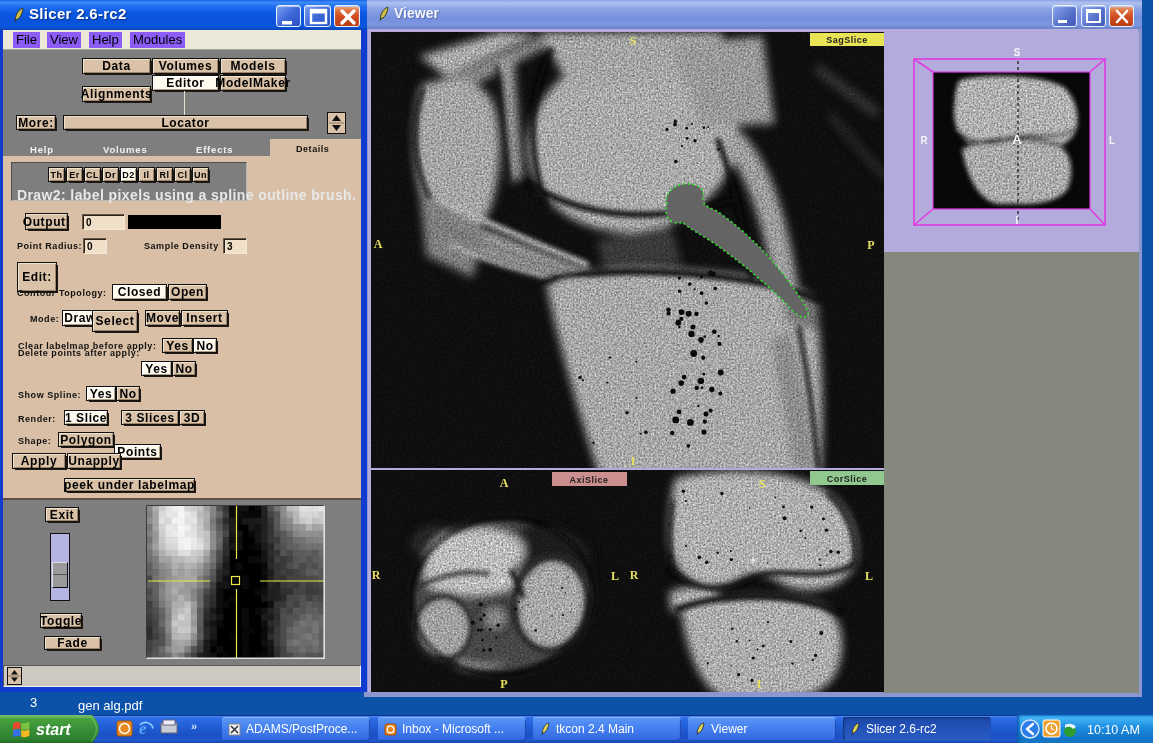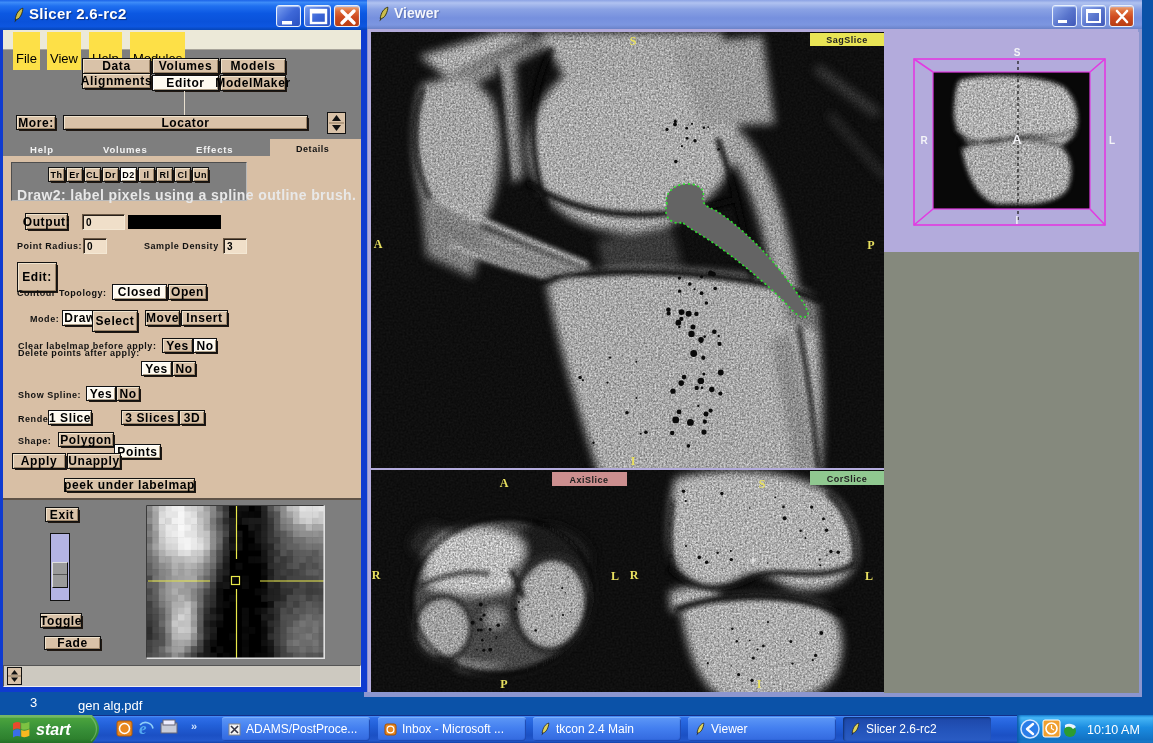--- a/index.html
+++ b/index.html
@@ -15,21 +15,21 @@
 .tbar2{left:364px;top:0;width:778px;height:29px;
  background:linear-gradient(180deg,#8ba2e4 0%,#b0c2f0 10%,#8aa2e4 32%,#7690de 62%,#7c96e0 86%,#6a82c8 100%);}
 .tbar2 .ttl{position:absolute;left:30px;top:5px;font-weight:bold;font-size:14px;color:#f4f6fc;text-shadow:1px 1px 1px #5a6fb0}
 .wbtn{position:absolute;top:5px;width:25px;height:22px;border-radius:3px;border:1px solid #e8f0fc;
  background:linear-gradient(135deg,#7ba0f0 0%,#3e68d8 50%,#2850c0 100%);box-shadow:inset 0 1px 1px #b8ccf8}
 .wbtn.inb{background:linear-gradient(135deg,#8ea8ea 0%,#5874cc 55%,#4058b8 100%)}
 .wbtn.cls{background:linear-gradient(180deg,#edab7e 0%,#dd6a37 28%,#cf4b20 55%,#b83d12 100%)}
 .wbtn svg{position:absolute;left:0;top:0}
 
 .menubar{left:3px;top:30px;width:358px;height:20px;background:#ece9d8;border-bottom:1px solid #a8a49a}
-.menubar span{position:absolute;top:2px;height:16px;padding:19px 3px;background:#fde047;color:#000;font-size:13px}
+.menubar span{position:absolute;top:2px;height:16px;padding:0 3px;background:#8b5cf6;color:#000;font-size:13px}
 
 .tkb{position:absolute;background:#d9c2a8;border:1px solid #111;color:#000;
  font-weight:bold;font-size:9px;letter-spacing:.6px;text-align:center;
  box-shadow:inset 1px 1px 0 #f0e3cd,inset -1px -1px 0 #9c8468,2px 2px 0 -1px #201812;
  display:flex;align-items:center;justify-content:center;white-space:nowrap}
 .tkb.on{background:#fefaf0;box-shadow:inset 1px 1px 0 #fff,inset -1px -1px 0 #b0a088,2px 2px 0 -1px #201812}
 .tkb.big{font-size:12px;letter-spacing:.6px}
 .lbl{position:absolute;color:#111;font-weight:bold;font-size:9px;letter-spacing:.55px;white-space:nowrap}
 .wlbl{position:absolute;color:#f2f2f2;font-weight:bold;font-size:9.5px;letter-spacing:.8px;white-space:nowrap}
 .ent{position:absolute;background:#f0dfc9;border:1px solid;border-color:#6b5844 #f4e8d4 #f4e8d4 #6b5844;
@@ -396,21 +396,21 @@
   </div>
 <div class="abs menubar">
     <span style="left:10px">File</span>
     <span style="left:44px">View</span>
     <span style="left:86px">Help</span>
     <span style="left:127px">Modules</span>
   </div>
 <div class="tkb big" style="left:82px;top:58px;width:69px;height:16px">Data</div>
 <div class="tkb big" style="left:152px;top:58px;width:67px;height:16px">Volumes</div>
 <div class="tkb big" style="left:220px;top:58px;width:66px;height:16px">Models</div>
-<div class="tkb big" style="left:82px;top:73px;width:69px;height:16px">Alignments</div>
+<div class="tkb big" style="left:82px;top:86px;width:69px;height:16px">Alignments</div>
 <div class="tkb big on" style="left:152px;top:75px;width:67px;height:16px">Editor</div>
 <div class="tkb big" style="left:220px;top:75px;width:66px;height:16px">ModelMaker</div>
 <div class="abs" style="left:184px;top:91px;width:1px;height:24px;background:#e8e0d0"></div>
 <div class="tkb big" style="left:16px;top:115px;width:40px;height:15px">More:</div>
 <div class="tkb big" style="left:63px;top:115px;width:245px;height:15px">Locator</div>
 <div class="abs" style="left:327px;top:112px;width:19px;height:22px;background:#d9c2a8;border:1px solid #111">
 <svg width="17" height="20">
       <path d="M8.5 2 L13 8 L4 8 Z" fill="#111"></path>
       <path d="M8.5 18 L13 12 L4 12 Z" fill="#111"></path>
       <line x1="1" y1="10" x2="16" y2="10" stroke="#8a7458"></line>
@@ -451,21 +451,21 @@
 <div class="lbl" style="left:18px;top:341px">Clear labelmap before apply:</div>
 <div class="tkb big" style="left:162px;top:338px;width:31px;height:15px">Yes</div>
 <div class="tkb big on" style="left:193px;top:338px;width:24px;height:15px">No</div>
 <div class="lbl" style="left:18px;top:348px">Delete points after apply:</div>
 <div class="tkb big on" style="left:141px;top:361px;width:31px;height:15px">Yes</div>
 <div class="tkb big" style="left:172px;top:361px;width:24px;height:15px">No</div>
 <div class="lbl" style="left:18px;top:390px">Show Spline:</div>
 <div class="tkb big on" style="left:86px;top:386px;width:30px;height:15px">Yes</div>
 <div class="tkb big" style="left:116px;top:386px;width:24px;height:15px">No</div>
 <div class="lbl" style="left:18px;top:414px">Render:</div>
-<div class="tkb big on" style="left:48px;top:410px;width:44px;height:15px">1 Slice</div>
+<div class="tkb big on" style="left:64px;top:410px;width:44px;height:15px">1 Slice</div>
 <div class="tkb big" style="left:121px;top:410px;width:58px;height:15px">3 Slices</div>
 <div class="tkb big" style="left:179px;top:410px;width:26px;height:15px">3D</div>
 <div class="lbl" style="left:18px;top:436px">Shape:</div>
 <div class="tkb big" style="left:58px;top:432px;width:56px;height:15px">Polygon</div>
 <div class="tkb big on" style="left:114px;top:444px;width:47px;height:15px">Points</div>
 <div class="tkb big" style="left:12px;top:453px;width:54px;height:16px">Apply</div>
 <div class="tkb big" style="left:67px;top:453px;width:54px;height:16px">Unapply</div>
 <div class="tkb big" style="left:64px;top:478px;width:131px;height:14px">peek under labelmap</div>
 <div class="tkb big" style="left:45px;top:507px;width:34px;height:15px">Exit</div>
 <div class="abs" style="left:50px;top:533px;width:20px;height:68px;background:#b4b4e4;border:1px solid #111">

